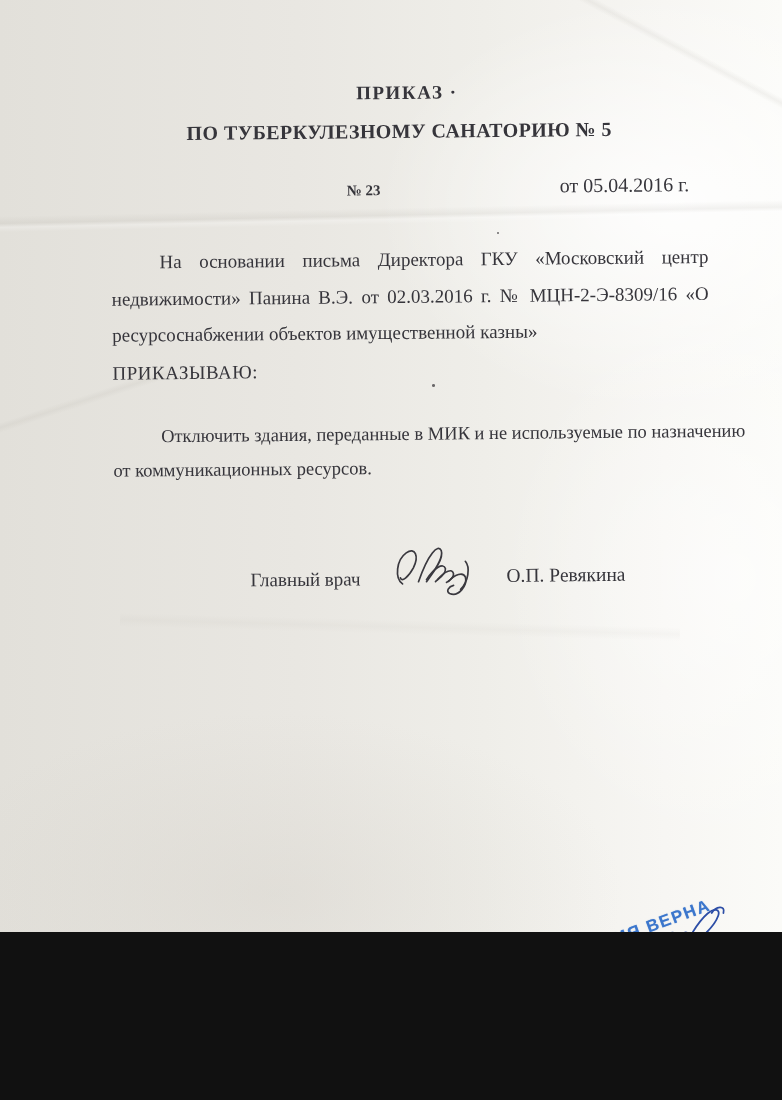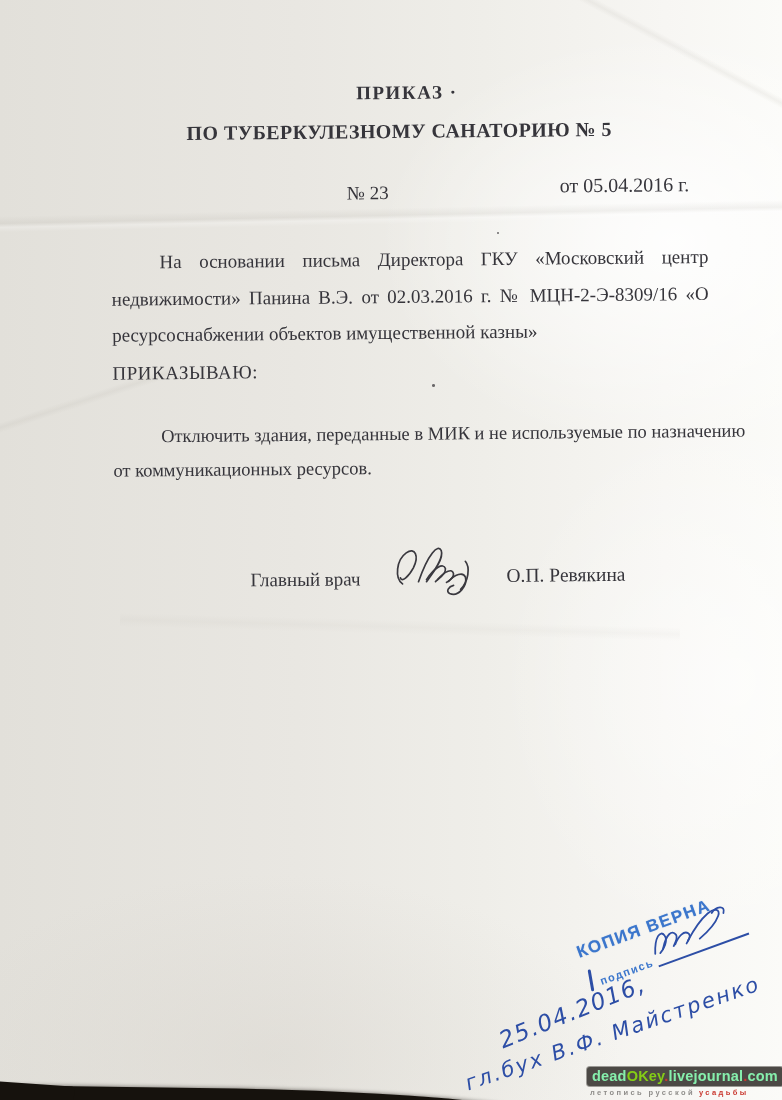--- a/index.html
+++ b/index.html
@@ -1,38 +1,38 @@
 <!DOCTYPE html>
 <html><head>
 <meta charset="utf-8">
 <style>
   html,body{margin:0;padding:0;}
   body{width:782px;height:1100px;overflow:hidden;background:#111;font-family:"Liberation Serif",serif;}
-  .page{position:relative;width:782px;height:1100px;overflow:hidden;
+  .page{position:relative;width:782px;height:932px;overflow:hidden;
     background:
       radial-gradient(ellipse 420px 300px at 86% 22%, rgba(255,255,255,0.85), rgba(255,255,255,0) 70%),
       radial-gradient(ellipse 360px 420px at 94% 62%, rgba(255,255,255,0.55), rgba(255,255,255,0) 65%),
       radial-gradient(ellipse 500px 260px at 35% 96%, rgba(210,206,198,0.35), rgba(210,206,198,0) 70%),
       linear-gradient(90deg,#e2e0da 0%,#e9e7e2 38%,#efeee9 62%,#f7f6f3 85%,#fbfbf8 100%);
   }
   .crease{position:absolute;pointer-events:none;}
   .crease.c1{left:-20px;top:208px;width:830px;height:16px;transform:rotate(-1.2deg);
     background:linear-gradient(180deg,rgba(255,255,255,0) 0%,rgba(140,135,125,0.10) 45%,rgba(255,255,255,0.25) 70%,rgba(255,255,255,0) 100%);}
   .crease.c2{left:560px;top:60px;width:300px;height:10px;transform:rotate(28deg);
     background:linear-gradient(180deg,rgba(255,255,255,0) 0%,rgba(150,145,135,0.10) 50%,rgba(255,255,255,0) 100%);}
   .crease.c3{left:-40px;top:400px;width:220px;height:10px;transform:rotate(-18deg);
     background:linear-gradient(180deg,rgba(255,255,255,0) 0%,rgba(150,145,135,0.09) 50%,rgba(255,255,255,0) 100%);}
   .crease.c4{left:120px;top:620px;width:560px;height:14px;transform:rotate(1.5deg);
     background:linear-gradient(180deg,rgba(255,255,255,0) 0%,rgba(160,155,145,0.06) 50%,rgba(255,255,255,0) 100%);}
 
   .typed{position:absolute;left:0;top:0;width:782px;height:1100px;transform:rotate(-0.55deg);transform-origin:390px 320px;color:#36353b;}
   .t-center{position:absolute;left:0;width:782px;text-align:center;}
   .title1{top:82px;font-size:19px;font-weight:bold;letter-spacing:1.5px;padding-left:18px;}
   .title2{top:120px;font-size:20px;font-weight:bold;letter-spacing:0.4px;padding-left:10px;}
-  .num{position:absolute;left:348px;top:182px;font-size:19px;}
+  .num{position:absolute;left:348px;top:182px;font-size:15px;font-weight:bold;}
   .date{position:absolute;left:561px;top:176px;font-size:20px;}
   .bodypar{position:absolute;left:112px;top:242px;width:597px;font-size:19px;line-height:36.5px;}
   .jl{text-align:justify;text-align-last:justify;}
   .indent{text-indent:48px;}
   .nowrap{white-space:nowrap;}
   .decreeword{position:absolute;left:112px;top:360px;font-size:19px;letter-spacing:0.5px;}
   .decree{position:absolute;left:112px;top:418px;width:600px;font-size:18.5px;line-height:33.5px;}
   .signrole{position:absolute;left:248px;top:568px;font-size:19px;}
   .dirsig{position:absolute;left:386px;top:538px;}
   .signname{position:absolute;left:504px;top:566px;font-size:19.5px;}

